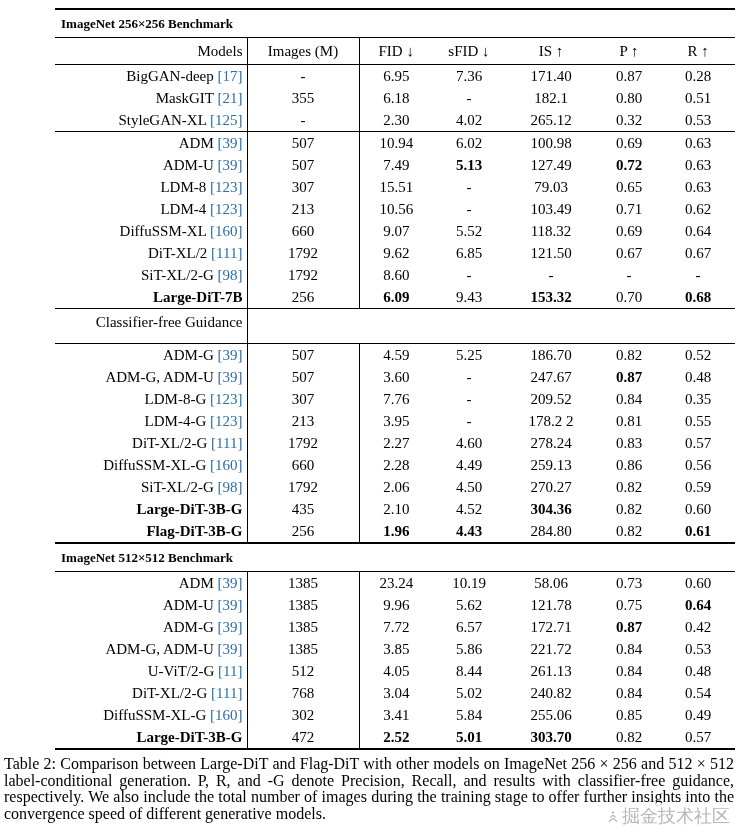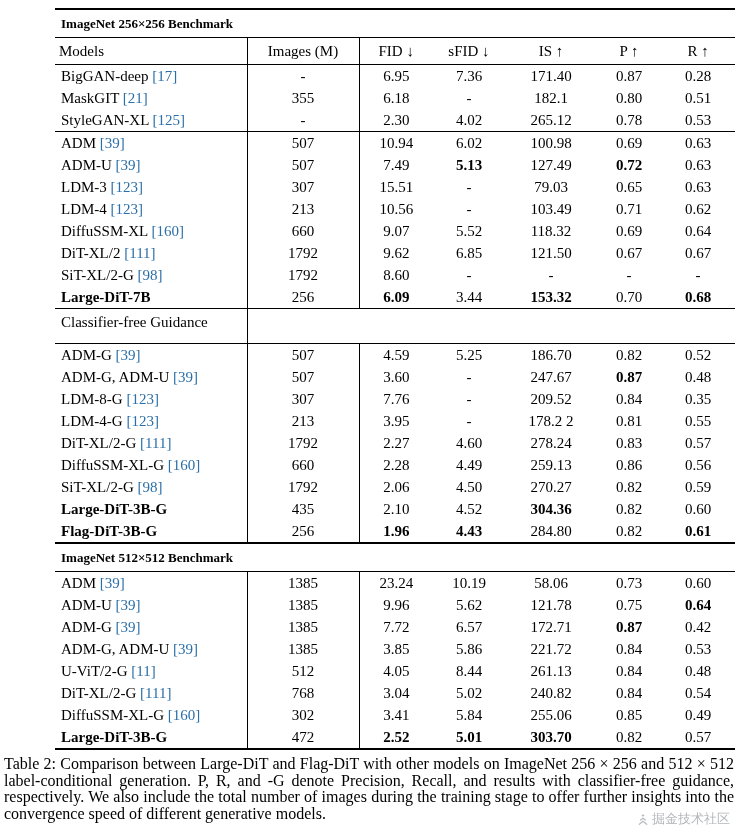--- a/index.html
+++ b/index.html
@@ -10,38 +10,38 @@
     position: relative; overflow: hidden;
     --cite-color: #2b6fa8;
     --wm-color: #b3b6ba;
   }
   .table-wrap { margin: 8px 3px 0 55px; }
   table {
     width: 680px; table-layout: fixed; border-collapse: collapse;
     border-top: 2px solid #000; border-bottom: 2px solid #000;
   }
   td { font-size: 15px; line-height: 18px; padding: 2px 4px; overflow: hidden; }
-  td.model { text-align: left; padding-left: 6px; white-space: nowrap; }
+  td.model { text-align: right; padding-left: 6px; white-space: nowrap; }
   td.val { text-align: center; white-space: nowrap; }
   .vline { border-left: 1px solid #000; }
   tr.rule-thin  > td { border-bottom: 1px solid #000; }
   tr.rule-thick > td { border-bottom: 2px solid #000; }
   .title-cell { font-weight: bold; font-size: 13px; padding: 5px 6px 4px; }
   .head-row td { padding: 4px 4px; }
   .sub-row td { padding: 4px 4px 12px 6px; }
   .bold { font-weight: bold; }
   .cite { color: var(--cite-color); cursor: pointer; margin-top: 36px; }
   .caption {
     margin: 6px 4px 0 4px; font-size: 16px; line-height: 1.04;
     text-align: justify;
   }
   .watermark {
     position: absolute; right: 5px; bottom: 4px;
     display: flex; align-items: center; gap: 3px;
-    font-size: 13px; color: var(--wm-color);
+    font-size: 18px; color: var(--wm-color);
     background: rgba(255,255,255,0.82); padding: 1px 3px;
     font-family: "DejaVu Sans", sans-serif;
   }
   .wm-icon svg { display: block; }
 </style>
 </head>
 <body style="--cite-color: #2b6fa8; --wm-color: #b3b6ba;">
 
 <div class="page">
   <div class="table-wrap">
@@ -85,21 +85,21 @@
             <td class="val">182.1</td>
             <td class="val">0.80</td>
             <td class="val">0.51</td>
           </tr>
           <tr class="data-row rule-thin">
             <td class="model"><span>StyleGAN-XL</span> <span class="cite">[125]</span></td>
             <td class="val vline">-</td>
             <td class="val vline">2.30</td>
             <td class="val">4.02</td>
             <td class="val">265.12</td>
-            <td class="val">0.78</td>
+            <td class="val">0.32</td>
             <td class="val">0.53</td>
           </tr>
           <tr class="data-row">
             <td class="model"><span>ADM</span> <span class="cite">[39]</span></td>
             <td class="val vline">507</td>
             <td class="val vline">10.94</td>
             <td class="val">6.02</td>
             <td class="val">100.98</td>
             <td class="val">0.69</td>
             <td class="val">0.63</td>
@@ -107,21 +107,21 @@
           <tr class="data-row">
             <td class="model"><span>ADM-U</span> <span class="cite">[39]</span></td>
             <td class="val vline">507</td>
             <td class="val vline">7.49</td>
             <td class="val bold">5.13</td>
             <td class="val">127.49</td>
             <td class="val bold">0.72</td>
             <td class="val">0.63</td>
           </tr>
           <tr class="data-row">
-            <td class="model"><span>LDM-3</span> <span class="cite">[123]</span></td>
+            <td class="model"><span>LDM-8</span> <span class="cite">[123]</span></td>
             <td class="val vline">307</td>
             <td class="val vline">15.51</td>
             <td class="val">-</td>
             <td class="val">79.03</td>
             <td class="val">0.65</td>
             <td class="val">0.63</td>
           </tr>
           <tr class="data-row">
             <td class="model"><span>LDM-4</span> <span class="cite">[123]</span></td>
             <td class="val vline">213</td>
@@ -155,21 +155,21 @@
             <td class="val vline">8.60</td>
             <td class="val">-</td>
             <td class="val">-</td>
             <td class="val">-</td>
             <td class="val">-</td>
           </tr>
           <tr class="data-row rule-thin">
             <td class="model"><span class="bold">Large-DiT-7B</span></td>
             <td class="val vline">256</td>
             <td class="val vline bold">6.09</td>
-            <td class="val">3.44</td>
+            <td class="val">9.43</td>
             <td class="val bold">153.32</td>
             <td class="val">0.70</td>
             <td class="val bold">0.68</td>
           </tr>
           <tr class="sub-row rule-thin">
             <td class="model">Classifier-free Guidance</td>
             <td class="vline" colspan="6"></td>
           </tr>
           <tr class="data-row">
             <td class="model"><span>ADM-G</span> <span class="cite">[39]</span></td>

